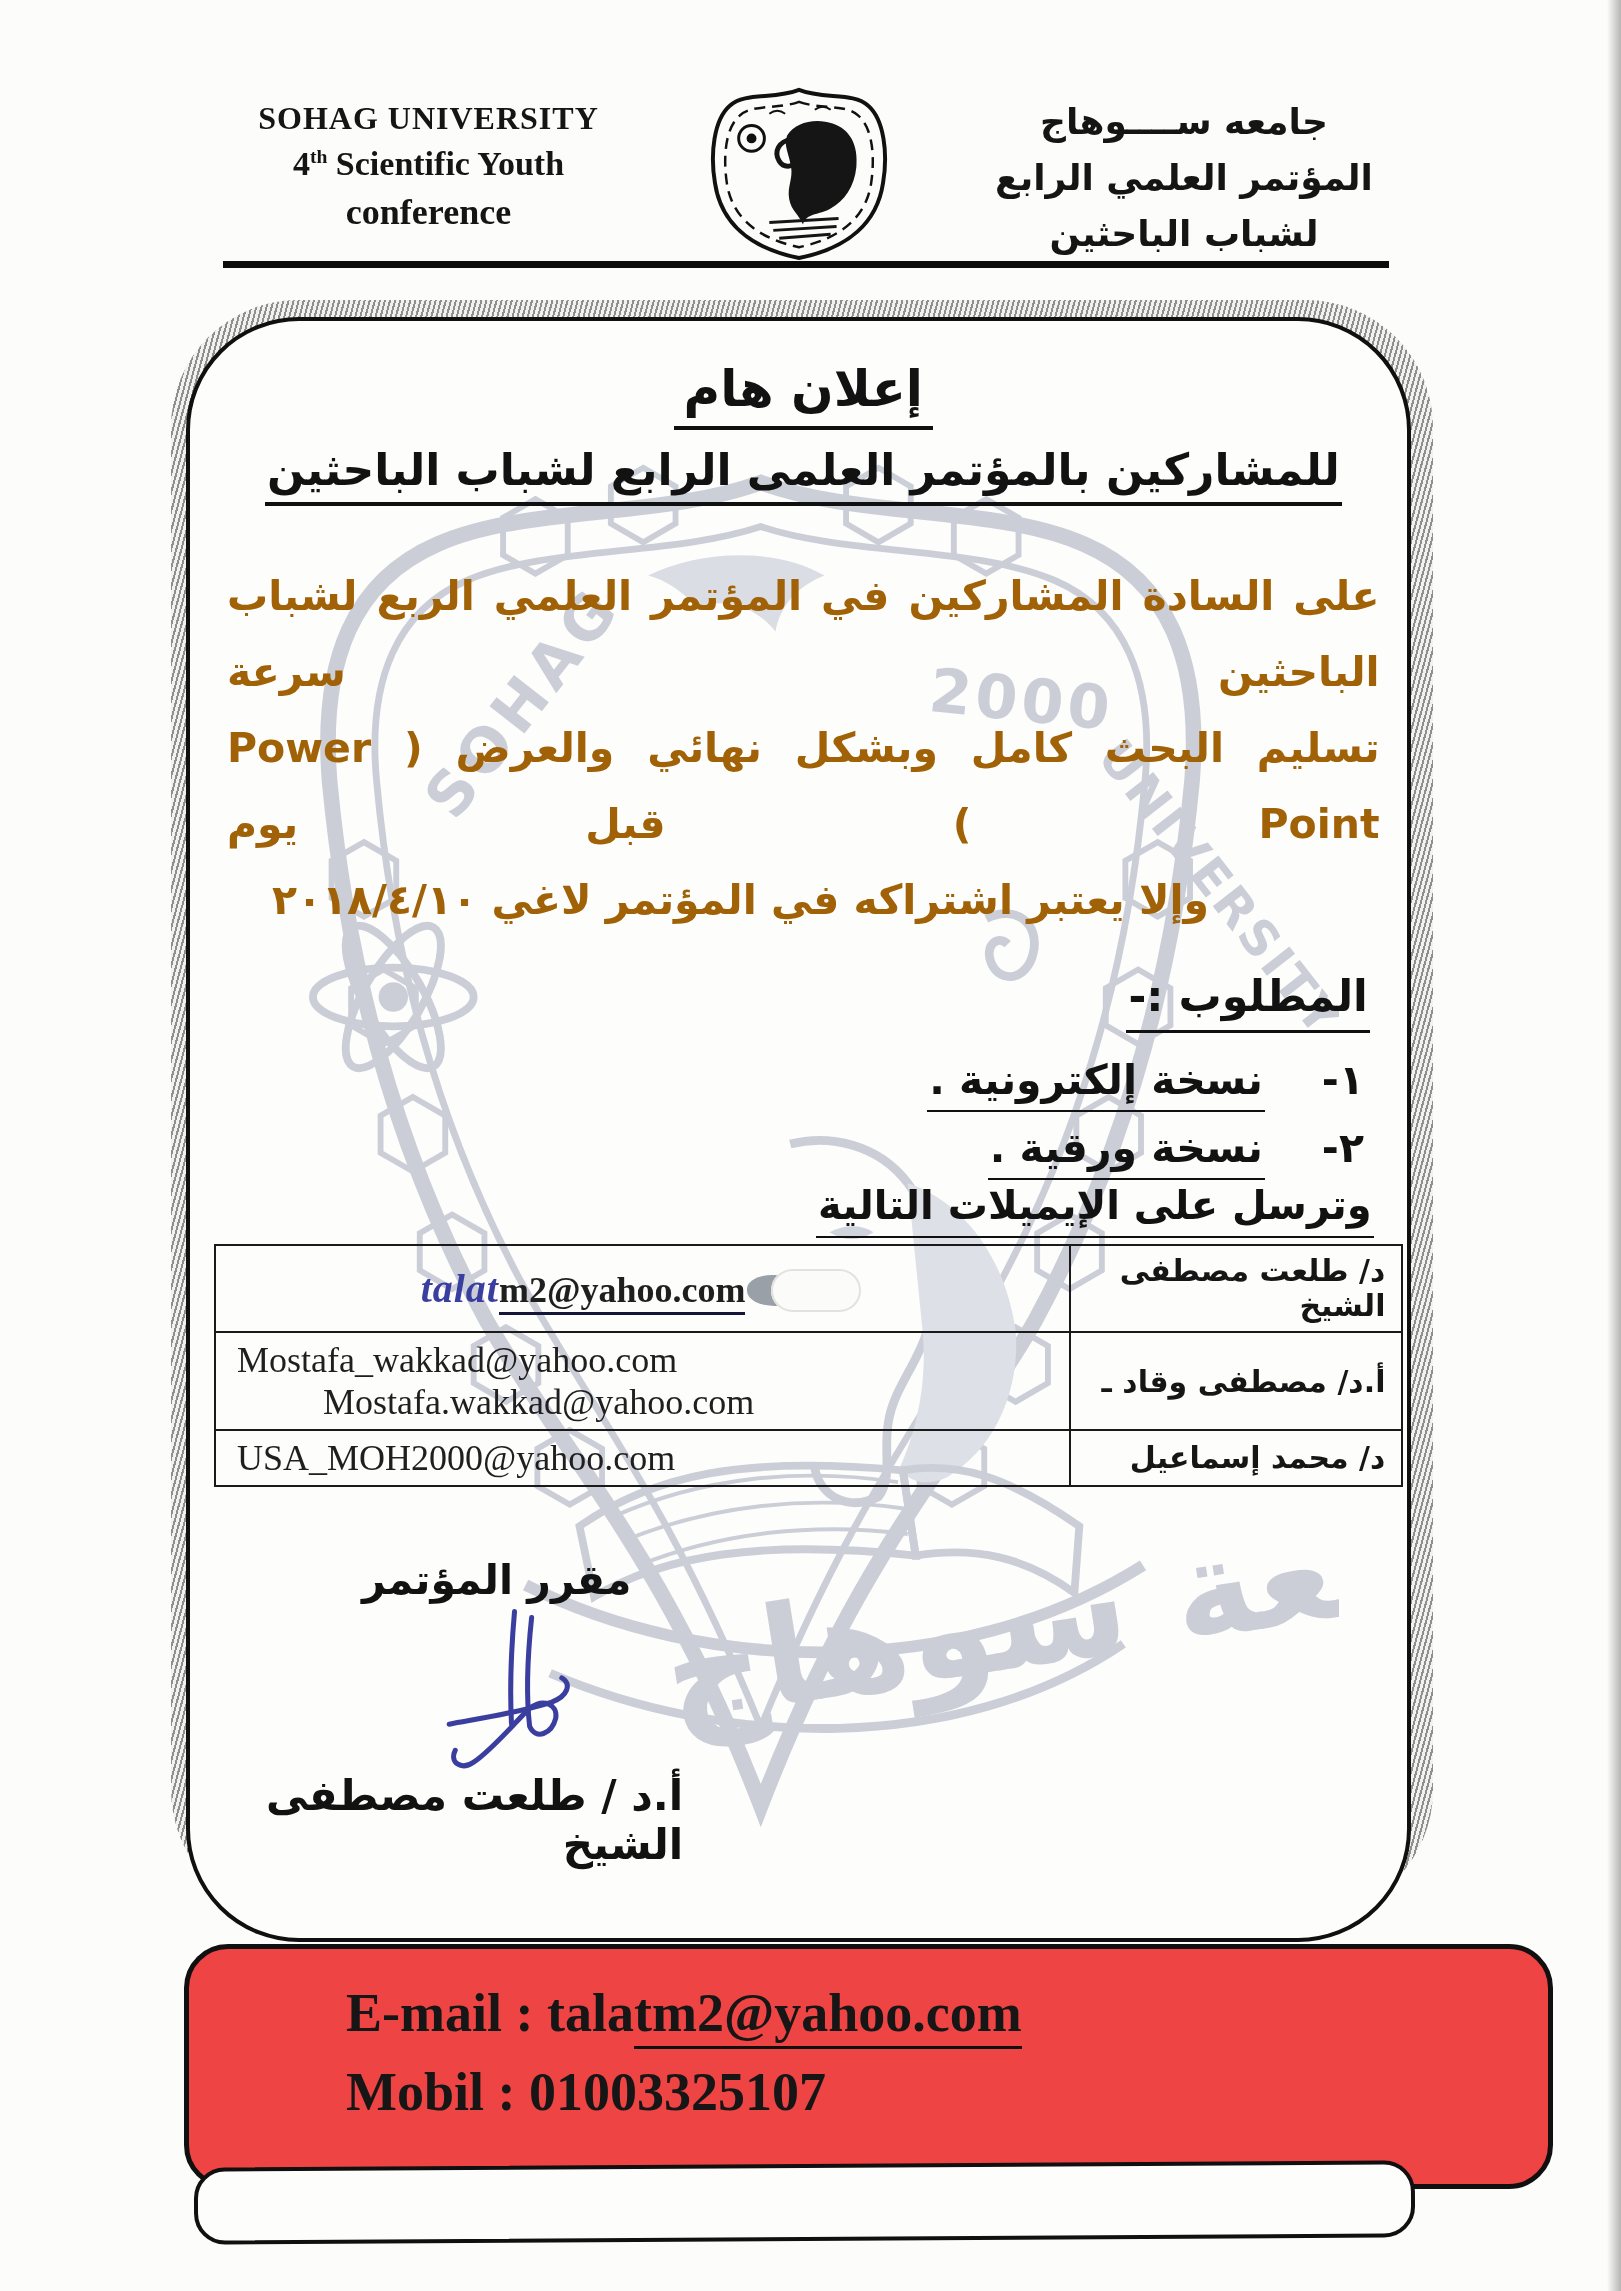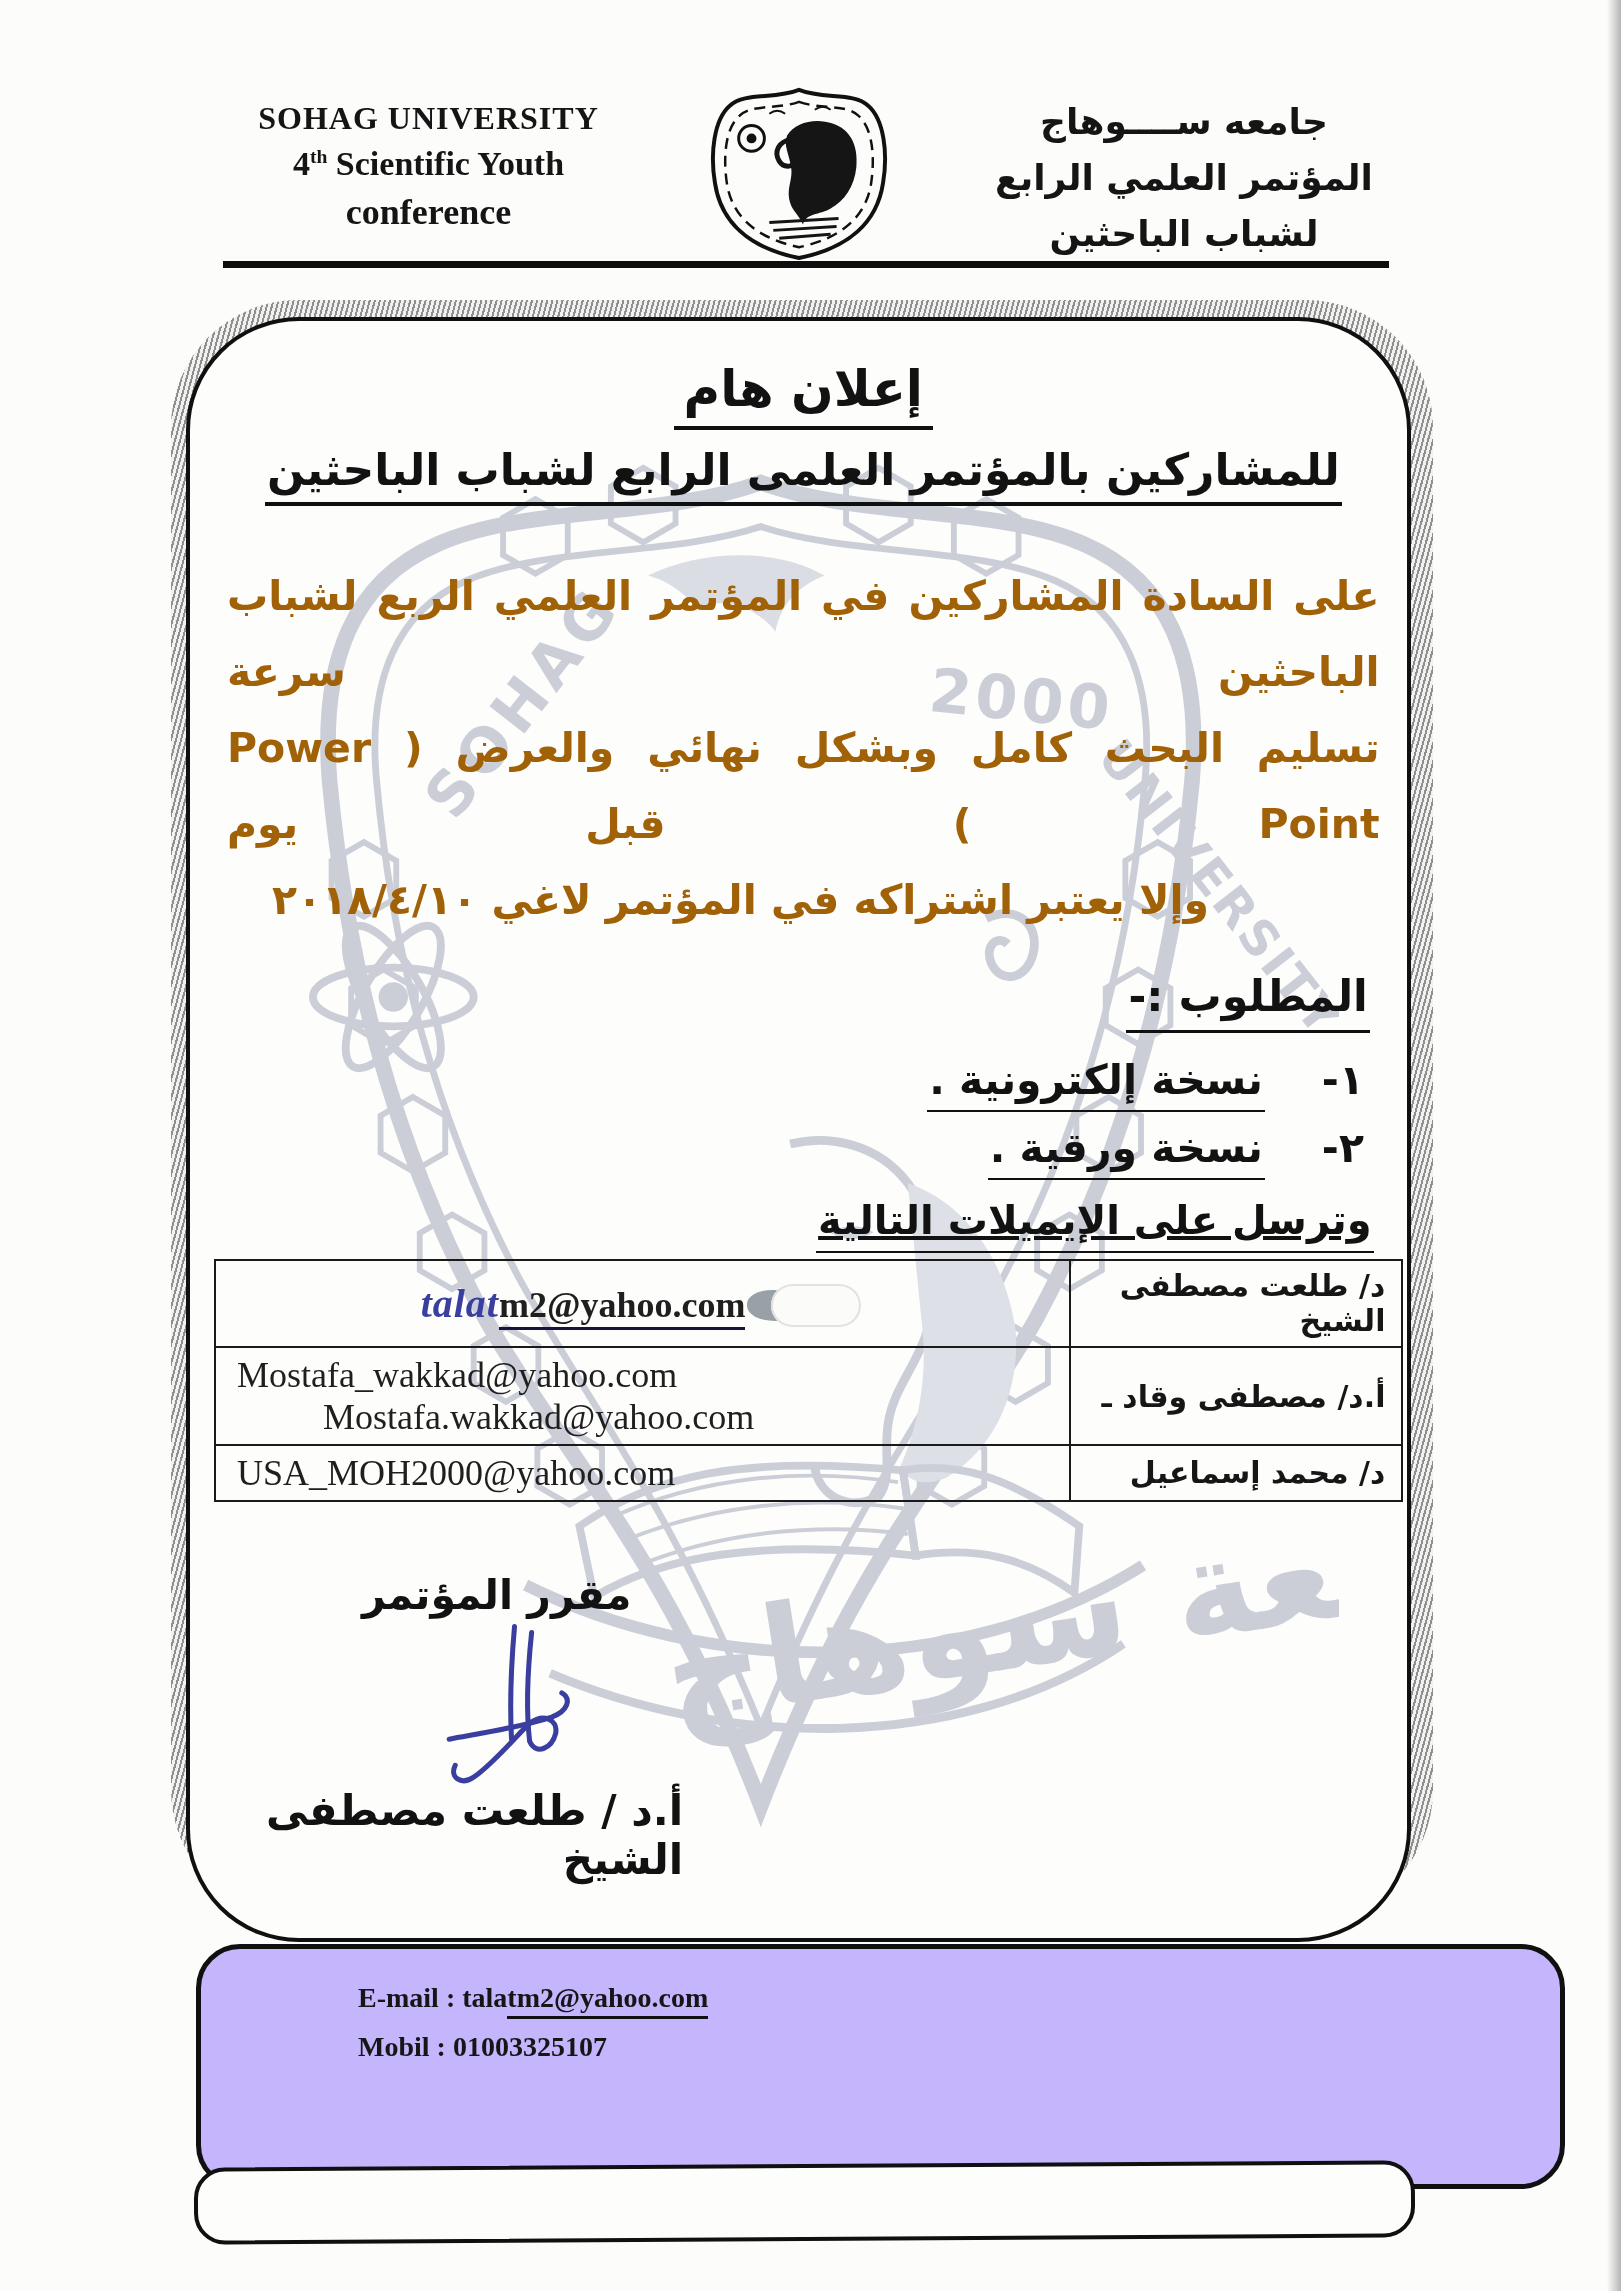--- a/index.html
+++ b/index.html
@@ -53,21 +53,21 @@
   .para .lline .date{letter-spacing:2px;}
 
   .required{margin-top:33px;font-size:43px;font-weight:bold;text-align:right;padding-right:9.8px;}
   .required span{border-bottom:3.9px solid #101010;padding:0 2px 9.8px;}
 
   .items{margin-top:25.5px;}
   .item{text-align:right;font-size:41px;font-weight:bold;line-height:68px;padding-right:15.7px;}
   .item .num{display:inline-block;margin-left:57px;}
   .item .itxt{border-bottom:2.9px solid #101010;padding:0 2px 5.9px;}
 
-  .send-note{margin-top:15px;text-align:right;font-size:40px;font-weight:bold;padding-right:5.9px;text-decoration:underline;}
+  .send-note{margin-top:0;text-align:right;font-size:40px;font-weight:bold;padding-right:5.9px;}
   .send-note span{border-bottom:2.9px solid #101010;padding:0 2px 7.8px;}
 
   
   table.mails{
     border-collapse:collapse;margin-top:15.7px;
     margin-right:-23.5px;margin-left:-13.7px;width:calc(100% + 37px);
   }
   table.mails td{border:2.9px solid #1a1a1a;}
   td.name{
     width:28%;text-align:right;font-size:30px;font-weight:bold;
@@ -86,23 +86,23 @@
   .whiteout .w{position:absolute;left:25.5px;top:0;width:90px;height:43px;background:#fbfbf9;border-radius:21.6px;box-shadow:0 0 0 2px #e2e2de inset;}
 
   
   .sig-area{position:relative;height:421px;}
   .sig-role{position:absolute;left:135px;top:69px;font-size:41px;font-weight:bold;}
   .sig-svg{position:absolute;left:192px;top:116px;width:181px;height:172px;}
   .sig-name{position:absolute;left:-4.9px;top:284px;width:461px;font-size:42px;font-weight:bold;}
 
   
   .contact-box{
-    position:absolute;left:196px;top:1944px;width:1202px;height:202px;
-    border:5.9px solid #101010;border-radius:44px;background:#c4b5fd;z-index:4;
-    font-family:"Liberation Serif",serif;font-weight:bold;font-size:28px;color:#161616;
+    position:absolute;left:184px;top:1944px;width:1202px;height:202px;
+    border:5.9px solid #101010;border-radius:44px;background:#ef4444;z-index:4;
+    font-family:"Liberation Serif",serif;font-weight:bold;font-size:54px;color:#161616;
     padding:33px 0 0 157px;box-sizing:content-box;
   }
   .contact-box .u{border-bottom:3.9px solid #101010;padding-bottom:2.9px;}
   .contact-box .m{margin-top:17px;}
   .footer-strip{
     position:absolute;left:194px;top:2164px;width:1213px;height:69px;
     border:4.9px solid #101010;border-radius:31px;background:#fdfdfc;
     transform:rotate(-0.35deg);z-index:4;
   }
   .scan-edge{position:absolute;right:0;top:0;bottom:0;width:13.7px;

